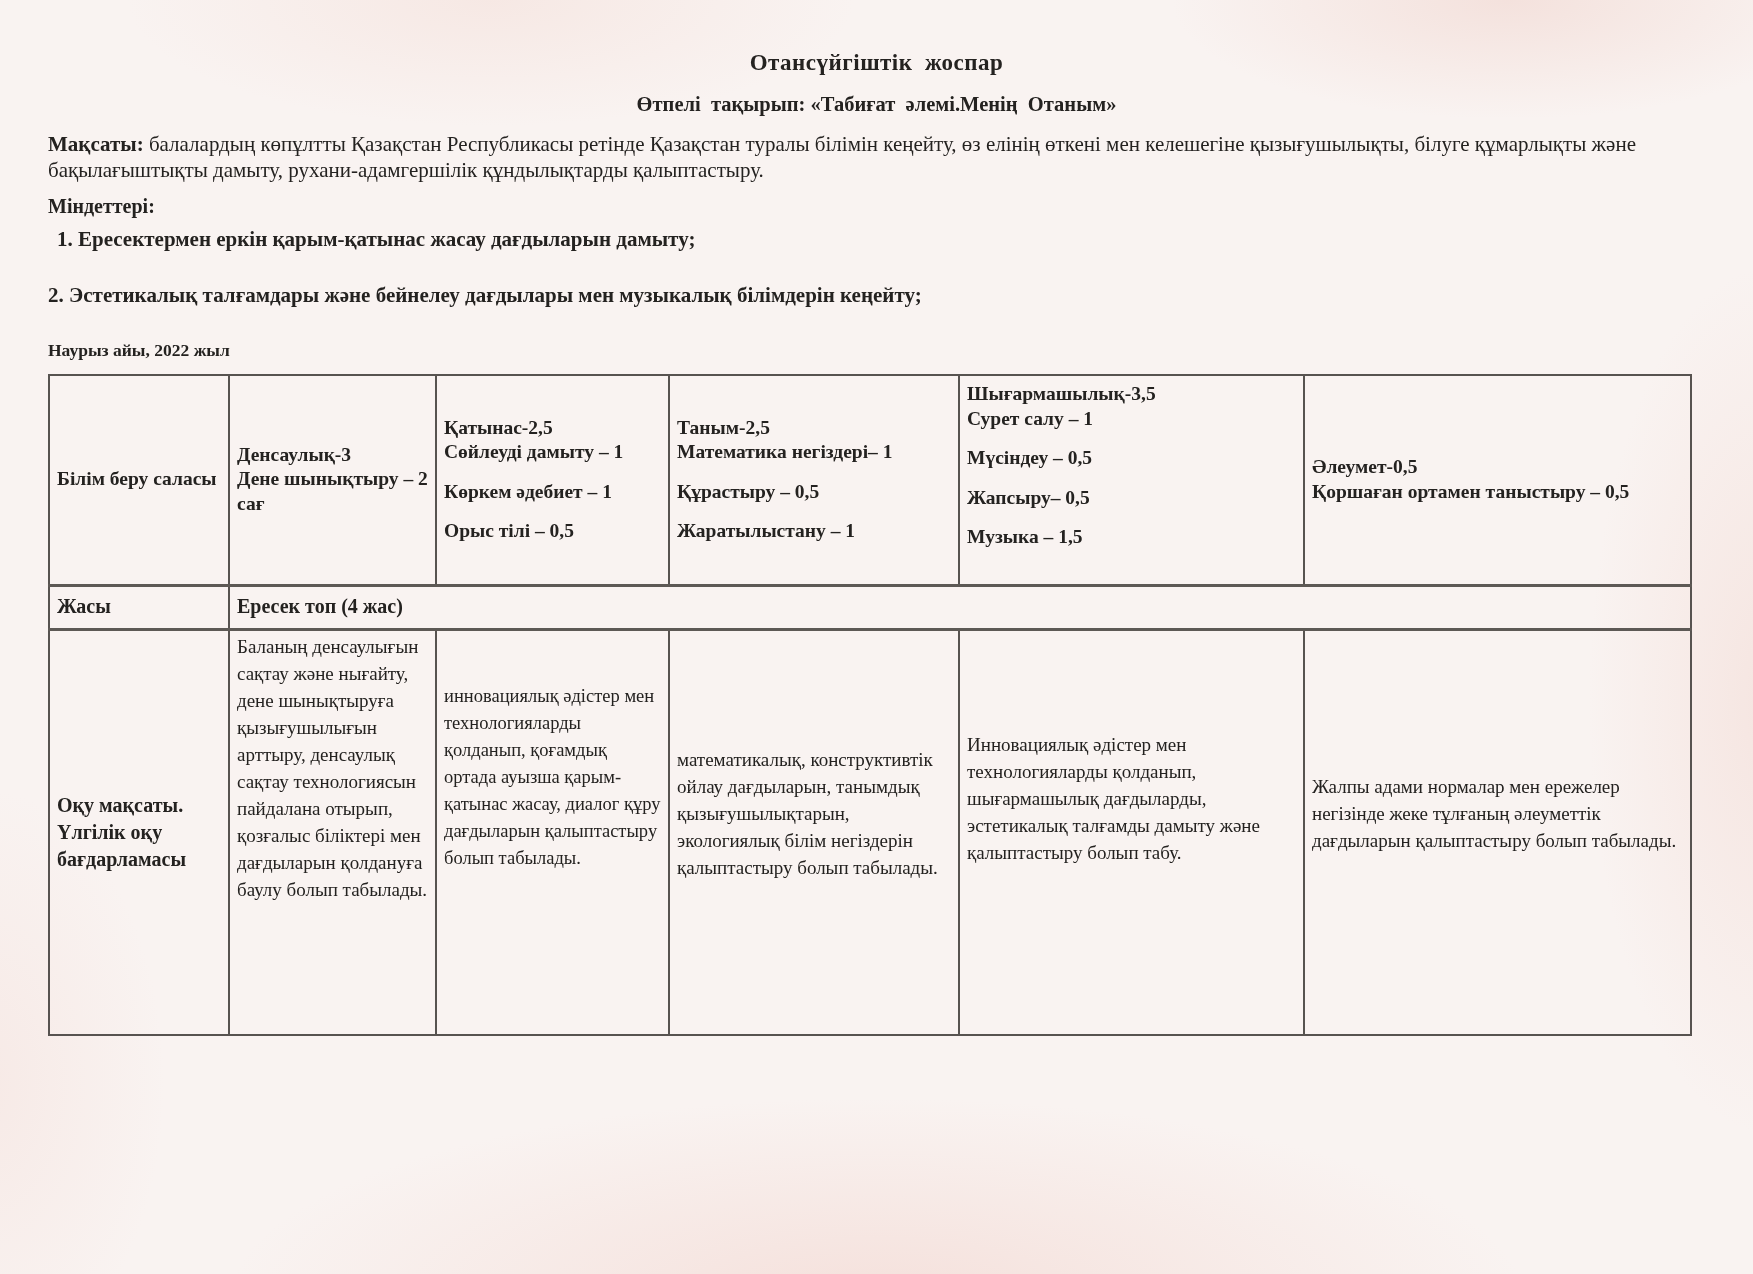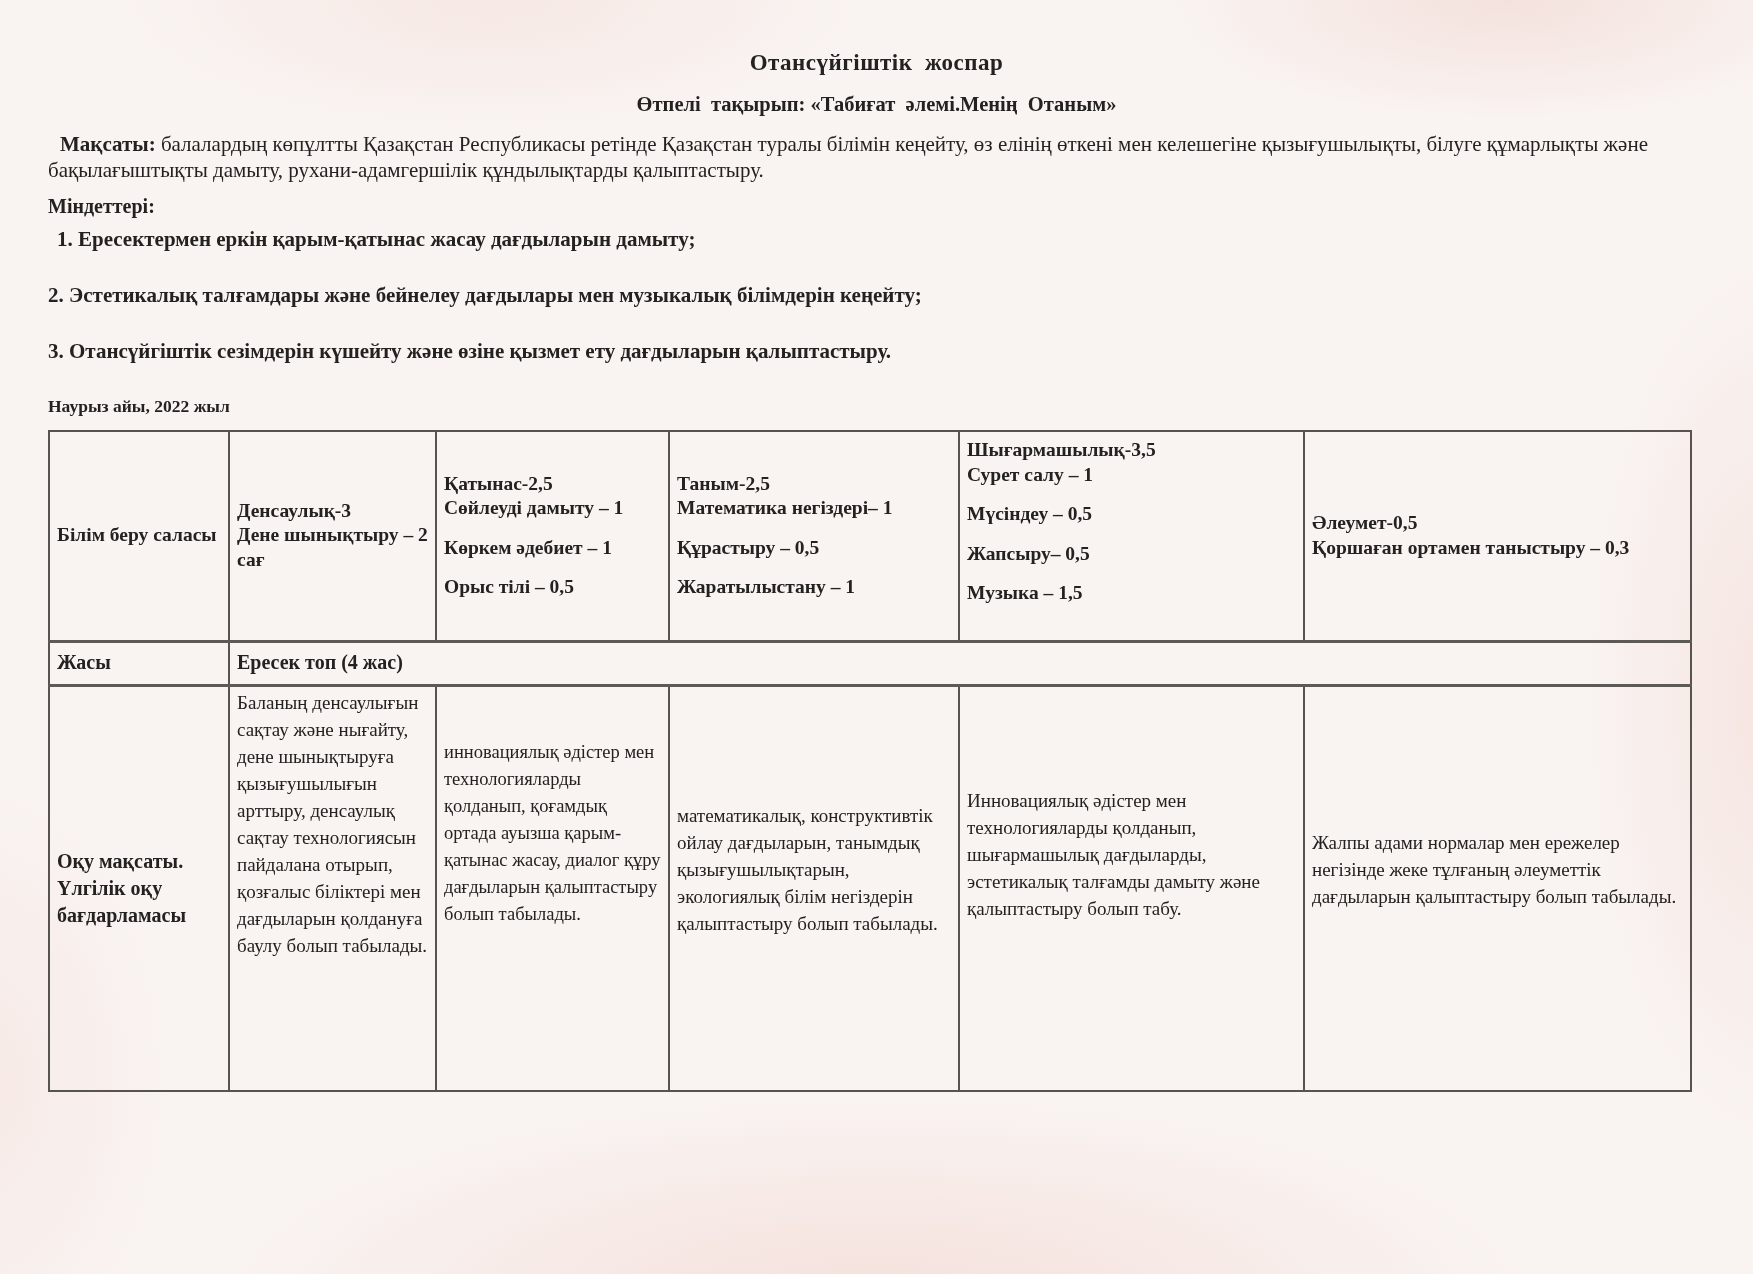--- a/index.html
+++ b/index.html
@@ -14,21 +14,21 @@
       radial-gradient(ellipse 260px 620px at 101% 55%, rgba(242,215,208,0.50), rgba(242,215,208,0) 70%),
       radial-gradient(ellipse 260px 420px at -1% 85%, rgba(243,219,213,0.40), rgba(243,219,213,0) 70%),
       #f9f3f1;
   }
   .sheet { padding: 44px 48px 0 48px; }
   .center { text-align: center; white-space: pre-wrap; }
   .doc-title   { font-size: 23px; font-weight: bold; margin-top: 6px; letter-spacing: .5px; }
   .doc-sub1    { font-size: 20.5px; font-weight: bold; margin-top: 19px; }
   .doc-sub2    { font-size: 20.5px; font-weight: bold; margin-top: 17px; }
   .goal-par    { font-size: 21px; line-height: 26px; margin-top: 15px; text-align: left; }
-  .goal-par .lbl { font-weight: bold; margin-left: 12px; }
+  .goal-par .lbl { font-weight: bold; }
   .tasks-label { font-size: 20px; font-weight: bold; margin-top: 12px; }
   .task        { font-size: 21px; font-weight: bold; margin-top: 31px; }
   .task.first  { padding-left: 9px; margin-top: 9px; }
   .month-label { font-size: 17.5px; font-weight: bold; margin-top: 32px; }
 
   table.plan {
     margin-top: 13px;
     width: 1642px;
     border-collapse: collapse;
     table-layout: fixed;
@@ -70,21 +70,20 @@
 <div class="sheet">
 
   <div class="doc-title center">Отансүйгіштік  жоспар</div>
   <div class="doc-sub2 center">Өтпелі  тақырып: «Табиғат  әлемі.Менің  Отаным»</div>
 
   <p class="goal-par"><span class="lbl">Мақсаты:</span><span> балалардың көпұлтты Қазақстан Республикасы ретінде Қазақстан туралы білімін кеңейту, өз елінің өткені мен келешегіне қызығушылықты, білуге құмарлықты және бақылағыштықты дамыту, рухани-адамгершілік құндылықтарды қалыптастыру.</span></p>
 
   <div class="tasks-label">Міндеттері:</div>
   <div class="task first">1. Ересектермен еркін қарым-қатынас жасау дағдыларын дамыту;</div>
   <div class="task">2. Эстетикалық талғамдары және бейнелеу дағдылары мен музыкалық білімдерін кеңейту;</div>
-  <div class="task">3. Отансүйгіштік сезімдерін күшейту және өзіне қызмет ету дағдыларын  қалыптастыру.</div>
 
   <div class="month-label">Наурыз айы, 2022 жыл</div>
 
   <table class="plan">
     <colgroup>
       <col style="width:180px">
         <col style="width:207px">
         <col style="width:233px">
       <col style="width:290px">
         <col style="width:345px">
@@ -113,21 +112,21 @@
       </td>
       <td class="c5">
         <div class="subj-title">Шығармашылық-3,5</div>
         <div class="subj-item tight">Сурет салу – 1</div>
         <div class="subj-item">Мүсіндеу – 0,5</div>
         <div class="subj-item">Жапсыру– 0,5</div>
         <div class="subj-item">Музыка – 1,5</div>
       </td>
       <td class="c6">
         <div class="subj-title">Әлеумет-0,5</div>
-        <div class="subj-item tight">Қоршаған ортамен таныстыру – 0,3</div>
+        <div class="subj-item tight">Қоршаған ортамен таныстыру – 0,5</div>
       </td>
     </tr>
     <tr class="r2">
       <td>Жасы</td>
       <td colspan="5">Ересек топ (4 жас)</td>
     </tr>
     <tr class="r3">
       <td class="label-cell">Оқу мақсаты. Үлгілік оқу бағдарламасы</td>
       <td class="g1">Баланың денсаулығын сақтау және нығайту, дене шынықтыруға қызығушылығын арттыру, денсаулық сақтау технологиясын пайдалана отырып, қозғалыс біліктері мен дағдыларын қолдануға баулу болып табылады.</td>
       <td class="g2">инновациялық әдістер мен технологияларды қолданып, қоғамдық ортада ауызша қарым-қатынас жасау, диалог құру дағдыларын қалыптастыру болып табылады.</td>

